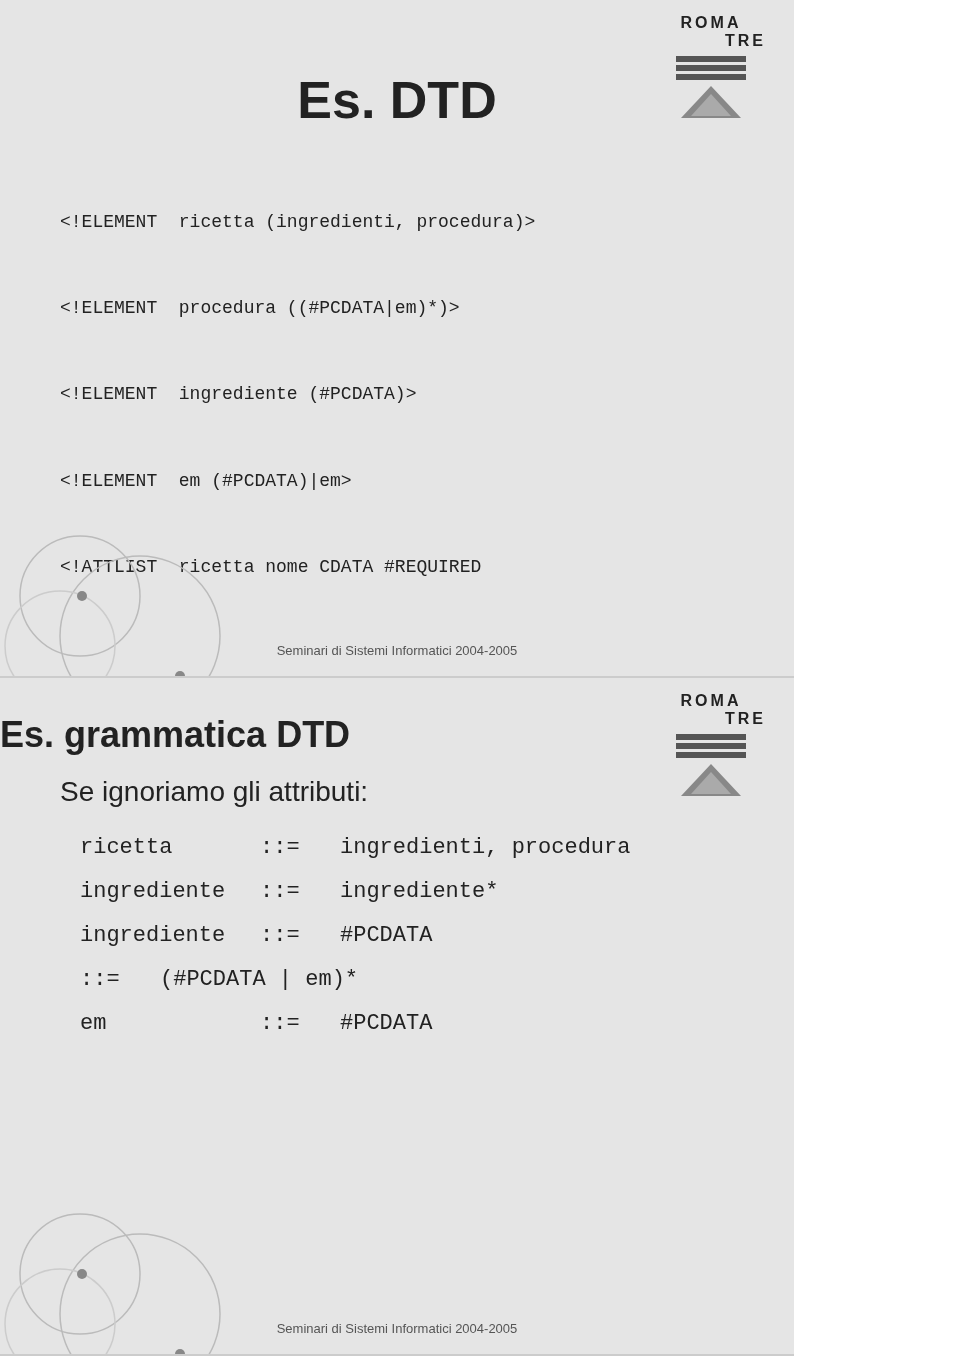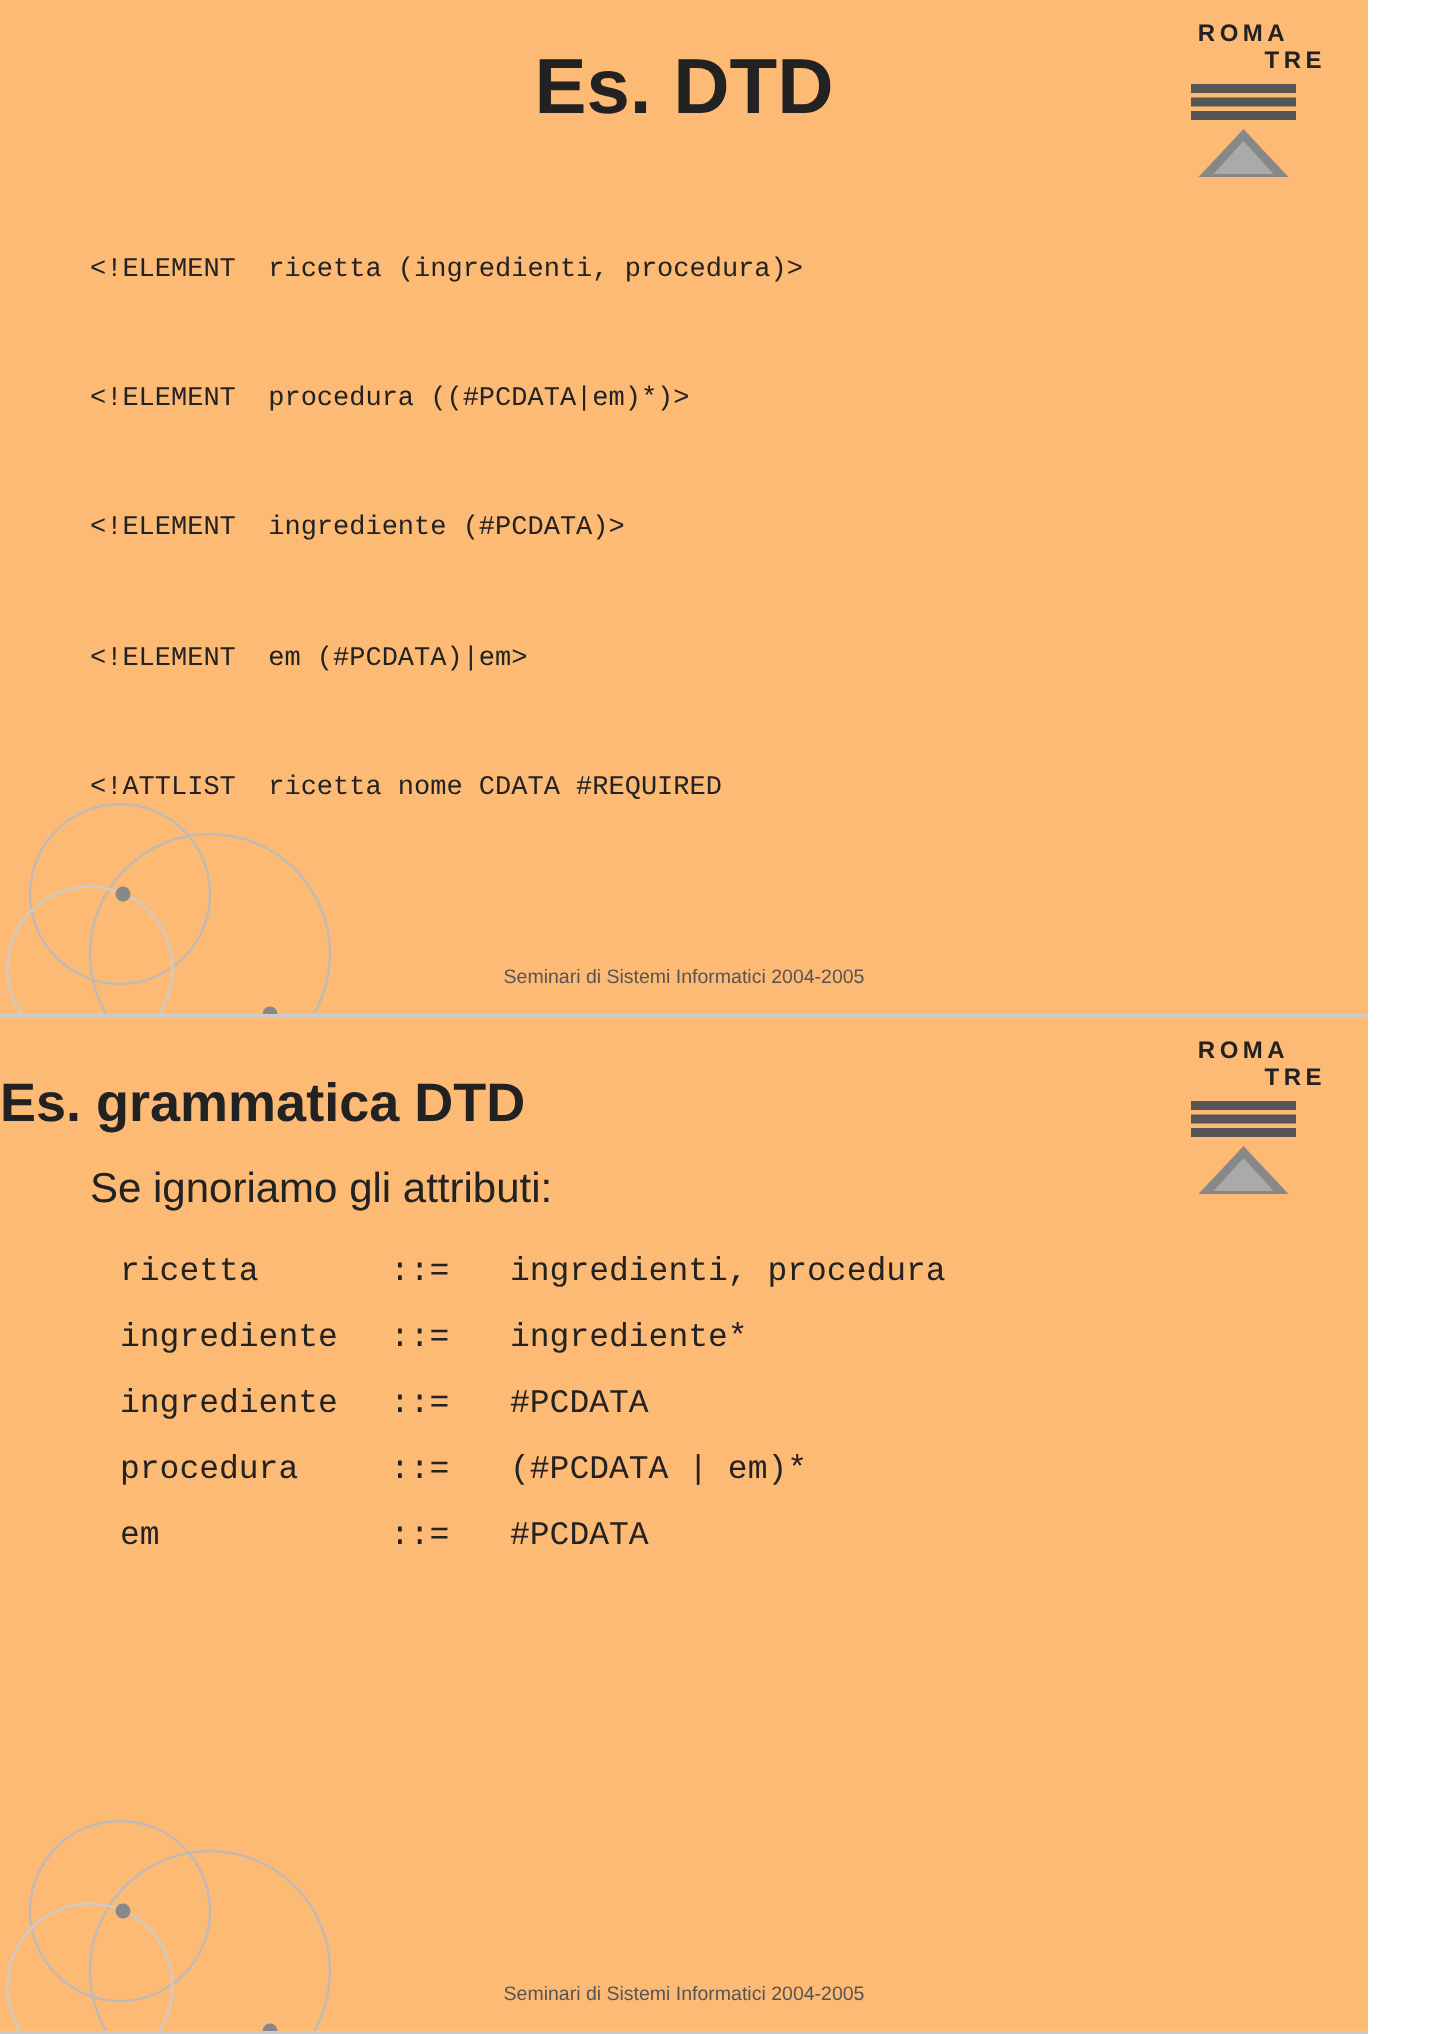--- a/index.html
+++ b/index.html
@@ -9,36 +9,37 @@
     }
 
     body {
       background: #ffffff;
       font-family: Arial, Helvetica, sans-serif;
       width: 960px;
       min-height: 1357px;
     }
 
     .slide {
-      width: 912px;
+      width: 794px;
       height: 678px;
-      background: #fdba74;
+      background: #e5e5e5;
       position: relative;
       overflow: hidden;
       border-bottom: 2px solid #cccccc;
     }
 
     .slide-title {
       text-align: center;
       font-size: 52px;
       font-weight: bold;
       color: #222222;
-      padding-top: 28px;
+      padding-top: 54px;
       padding-bottom: 10px;
       font-family: Arial, Helvetica, sans-serif;
+      margin-top: 16px;
     }
 
     .slide-content {
       padding: 10px 60px 10px 60px;
     }
 
     .code-block {
       font-family: 'Courier New', Courier, monospace;
       font-size: 18px;
       color: #222222;
@@ -230,21 +231,20 @@
       <span class="grammar-lhs">ingrediente</span>
       <span class="grammar-op">::=</span>
       <span class="grammar-rhs">ingrediente*</span>
     </div>
     <div class="grammar-row">
       <span class="grammar-lhs">ingrediente</span>
       <span class="grammar-op">::=</span>
       <span class="grammar-rhs">#PCDATA</span>
     </div>
     <div class="grammar-row">
-      <span class="grammar-lhs">procedura</span>
       <span class="grammar-op">::=</span>
       <span class="grammar-rhs">(#PCDATA | em)*</span>
     </div>
     <div class="grammar-row">
       <span class="grammar-lhs">em</span>
       <span class="grammar-op">::=</span>
       <span class="grammar-rhs">#PCDATA</span>
     </div>
   </div>
 

